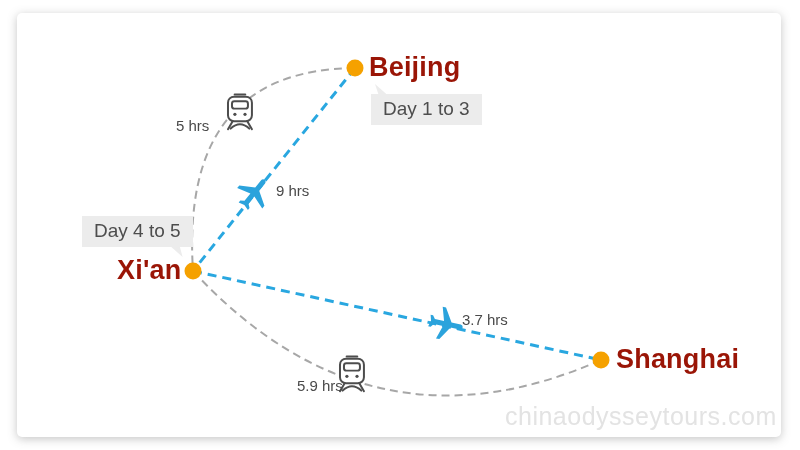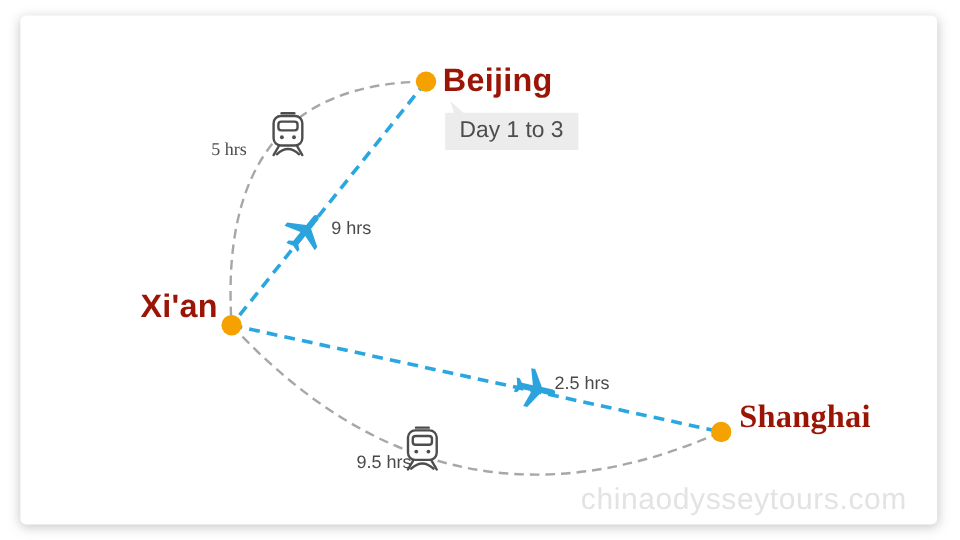--- a/index.html
+++ b/index.html
@@ -9,41 +9,41 @@
 
   .card { position:absolute; left:17px; top:13px; width:764px; height:424px;
           background:#ffffff; border-radius:5px;
           box-shadow:0 2px 10px rgba(90,90,90,0.35); }
 
   svg.routes { position:absolute; left:0; top:0; width:800px; height:450px; }
 
   .city-label { position:absolute; color:#9A1506; font-size:27px; font-weight:600;
                 letter-spacing:0.2px; white-space:nowrap; }
   .city-beijing  { left:369px; top:52px; }
-  .city-xian     { left:117px; top:240px; }
-  .city-shanghai { left:616px; top:332px;font-family:Liberation Serif, serif; }
+  .city-xian     { left:117px; top:255px; }
+  .city-shanghai { left:616px; top:344px; }
 
   .bubble { position:absolute; background:#ECECEC; color:#4D4D4D; font-size:19px;
             padding:4px 12px 5px 12px; border-radius:0; white-space:nowrap; }
   .bubble::before { content:""; position:absolute; width:16px; height:12px;
                     background:#ECECEC; }
   .bubble-1 { left:371px; top:94px; }
   .bubble-1::before { top:-10px; left:4px; clip-path:polygon(0 0, 85% 100%, 25% 100%); }
   .bubble-2 { left:82px; top:216px; }
   .bubble-2::before { bottom:-10px; right:10px; clip-path:polygon(100% 100%, 15% 0, 80% 0); }
   .bubble-3 { left:616px; top:303px; }
   .bubble-3::before { bottom:-10px; left:10px; clip-path:polygon(0 100%, 25% 0, 90% 0); }
 
   .duration { position:absolute; color:#4A4A4A; font-size:15px; white-space:nowrap; }
-  .dur-train-bj  { left:176px; top:117px;font-family:Liberation Serif, serif; }
+  .dur-train-bj  { left:176px; top:117px; }
   .dur-fly-bj    { left:276px; top:182px; }
   .dur-fly-sh    { left:462px; top:311px; }
   .dur-train-sh  { left:297px; top:377px; }
 
-  .watermark { position:absolute; left:484px; top:402px; font-size:25px;
+  .watermark { position:absolute; left:505px; top:402px; font-size:25px;
                color:#E3E3E3; letter-spacing:0.5px; white-space:nowrap; }
 </style>
 </head>
 <body>
 
 <div class="stage">
 
   <div class="card"></div>
 
   <svg class="routes" viewBox="0 0 800 450">
@@ -75,21 +75,22 @@
 
     <use href="#train-icon" transform="translate(224,92) scale(1.33)"></use>
     <use href="#train-icon" transform="translate(336,354) scale(1.33)"></use>
   </svg>
 
   <div class="city-label city-beijing">Beijing</div>
   <div class="city-label city-xian">Xi'an</div>
   <div class="city-label city-shanghai">Shanghai</div>
 
   <div class="bubble bubble-1">Day 1 to 3</div>
+  <div class="bubble bubble-2">Day 4 to 5</div>
 
   <div class="duration dur-train-bj">5 hrs</div>
   <div class="duration dur-fly-bj">9 hrs</div>
-  <div class="duration dur-fly-sh">2.5 hrs</div>
-  <div class="duration dur-train-sh">9.5 hrs</div>
+  <div class="duration dur-fly-sh">3.7 hrs</div>
+  <div class="duration dur-train-sh">5.9 hrs</div>
 
   <div class="watermark">chinaodysseytours.com</div>
 
 </div>
 
 </body></html>

